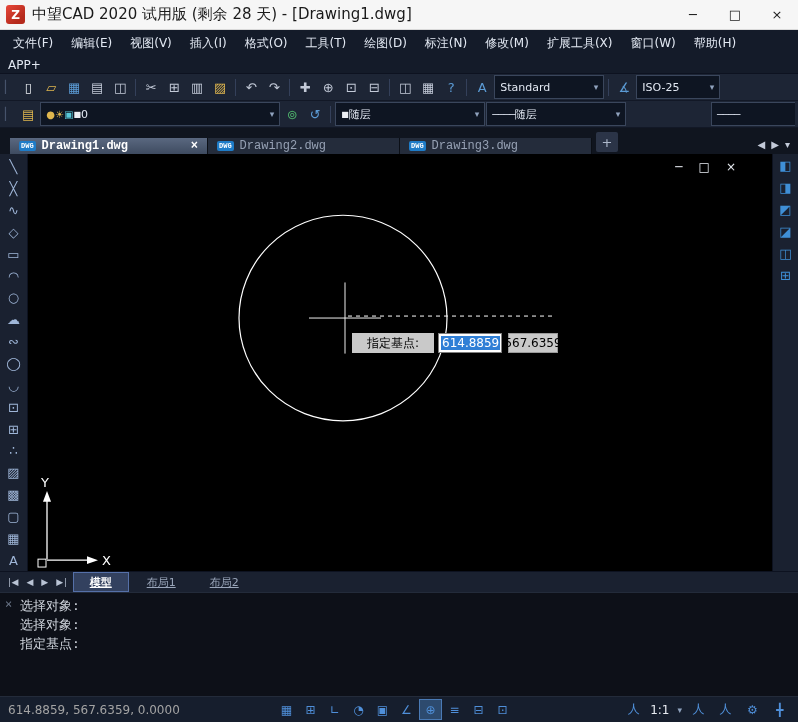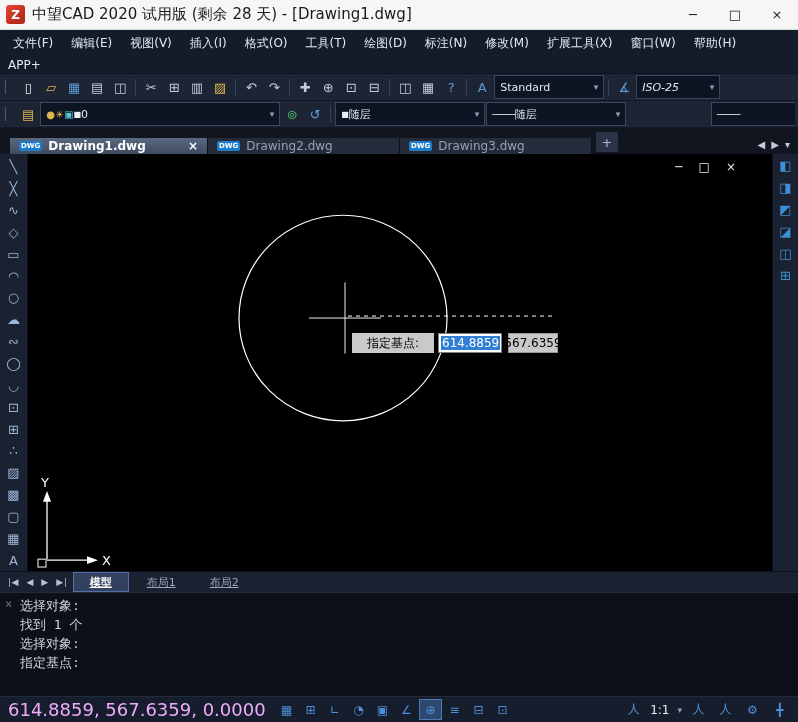--- a/index.html
+++ b/index.html
@@ -20,33 +20,33 @@
   .appbar { flex:0 0 18px; background:#141b29; display:flex; align-items:center; border-bottom:1px solid #0d1220; }
   .app-label { color:#e2e8f2; font-size:12px; padding:0 8px; }
 
   
   .toolbar { flex:0 0 27px; background:#1d2535; display:flex; align-items:center; padding:0 3px; gap:1px; border-bottom:1px solid #121826; overflow:hidden; }
   .tbtn { min-width:22px; height:22px; display:flex; align-items:center; justify-content:center; font-size:13px; color:#c3cad8; }
   .tsep { width:1px; height:17px; background:#34405a; margin:0 3px; flex:0 0 1px; }
   .grip { color:#46536b; font-size:12px; padding:0 2px; }
   .combo { height:24px; background:#0e1522; border:1px solid #3a465c; display:flex; align-items:center; padding:0 5px; color:#e2e8f2; font-size:11px; overflow:hidden; white-space:nowrap; }
   .caret { margin-left:auto; color:#8fa2bd; font-size:9px; }
-  .w110 { width:110px; } .w84 { width:84px;font-style:italic; } .w240 { width:240px; } .w150 { width:150px; } .w140 { width:140px; }
+  .w110 { width:110px; } .w84 { width:84px; } .w240 { width:240px; } .w150 { width:150px; } .w140 { width:140px; }
   .lw-combo { width:84px; margin-left:auto; border-right:none; }
   .mini { font-size:10px; }
   .swatch { font-size:8px; }
   .lt-sample { letter-spacing:-1px; color:#cfd6e2; }
 
   .c-yellow { color:#dfb64e; } .c-blue { color:#5b9bd5; } .c-green { color:#4db06a; }
   .c-white { color:#eceff4; } .c-red { color:#e04b3a; } .c-cyan { color:#58c8d8; }
 
   
   .tabbar { flex:0 0 26px; background:#10151f; display:flex; align-items:flex-end; overflow:hidden; }
   .tabbar-spacer { width:10px; }
-  .doc-tab { height:16px; display:flex; align-items:center; gap:6px; padding:0 9px; background:#242c3b; border-right:1px solid #0b0f16; color:#96a1b4; font-size:12px; width:192px; }
+  .doc-tab { height:16px; display:flex; align-items:center; gap:6px; padding:0 9px; background:#242c3b; border-right:1px solid #0b0f16; color:#96a1b4; font-size:12px; width:192px;font-family:Liberation Mono, monospace; }
   .doc-tab.active { background:linear-gradient(#5a6880,#3e4b60); color:#fff; font-weight:bold; width:198px; }
   .dwg-badge { background:#1e7cc8; color:#fff; font-size:7px; font-weight:bold; padding:1px 2px; border-radius:2px; flex:0 0 auto; }
   .tab-label { white-space:nowrap; overflow:hidden; }
   .tab-close { margin-left:auto; font-size:12px; }
   .new-tab { width:22px; height:20px; margin:0 0 2px 4px; background:#2b3447; color:#aeb9cc; display:flex; align-items:center; justify-content:center; font-size:13px; border-radius:2px; }
   .tab-scroll { margin-left:auto; display:flex; align-items:center; gap:6px; padding:0 8px 4px 0; color:#c3cad8; font-size:10px; }
 
   
   .main { flex:1 1 auto; display:flex; min-height:0; }
   .left-toolbar { flex:0 0 28px; background:#1a2130; border-right:1px solid #0d1220; display:flex; flex-direction:column; align-items:center; padding-top:2px; }
@@ -70,21 +70,21 @@
   .layout-tab { padding:0 16px; height:20px; display:flex; align-items:center;text-decoration:underline; }
   .layout-tab.active { background:#33415f; border:1px solid #5570a8; color:#fff; font-weight:bold; }
 
   
   .cmdarea { flex:0 0 104px; background:#0d1018; border-top:1px solid #232b3a; position:relative; padding:3px 0 0 20px; font-family:"DejaVu Sans Mono","Liberation Mono",monospace; font-size:13px; color:#cfd4dc; }
   .cmd-close { position:absolute; left:5px; top:4px; color:#6b7688; font-size:12px; }
   .cmd-line { line-height:19px; white-space:pre; }
 
   
   .statusbar { flex:0 0 26px; background:#161e2d; border-top:1px solid #232b3a; display:flex; align-items:center; padding:0 8px; gap:3px; }
-  .coords { color:#f0abfc; font-size:18px; width:225px; white-space:nowrap; }
+  .coords { color:#a3a3a3; font-size:12px; width:225px; white-space:nowrap; }
   .sicon { width:21px; height:19px; display:flex; align-items:center; justify-content:center; color:#4f8fd9; font-size:12px; }
   .sicon.active { background:#2d4a6e; outline:1px solid #4a7ab5; }
   .status-right { margin-left:auto; display:flex; align-items:center; gap:6px; }
   .scale { color:#e8ecf2; font-size:12px; display:flex; align-items:center; gap:6px; }
   .scale .caret { margin-left:2px; }
 </style>
 </head>
 <body>
 
 <div class="window">
@@ -275,21 +275,20 @@
     <span class="lnav">▶</span>
     <span class="lnav">▶∣</span>
     <span class="layout-tab active">模型</span>
     <span class="layout-tab">布局1</span>
     <span class="layout-tab">布局2</span>
   </div>
 
   <div class="cmdarea">
     <span class="cmd-close">×</span>
     <div class="cmd-line">选择对象:</div>
-    <div class="cmd-line">找到 1 个</div>
     <div class="cmd-line">选择对象:</div>
     <div class="cmd-line">指定基点:</div>
   </div>
 
   <div class="statusbar">
     <div class="coords">614.8859, 567.6359, 0.0000</div>
     <span class="sicon" style="margin-left:40px">▦</span>
     <span class="sicon">⊞</span>
     <span class="sicon">∟</span>
     <span class="sicon">◔</span>

